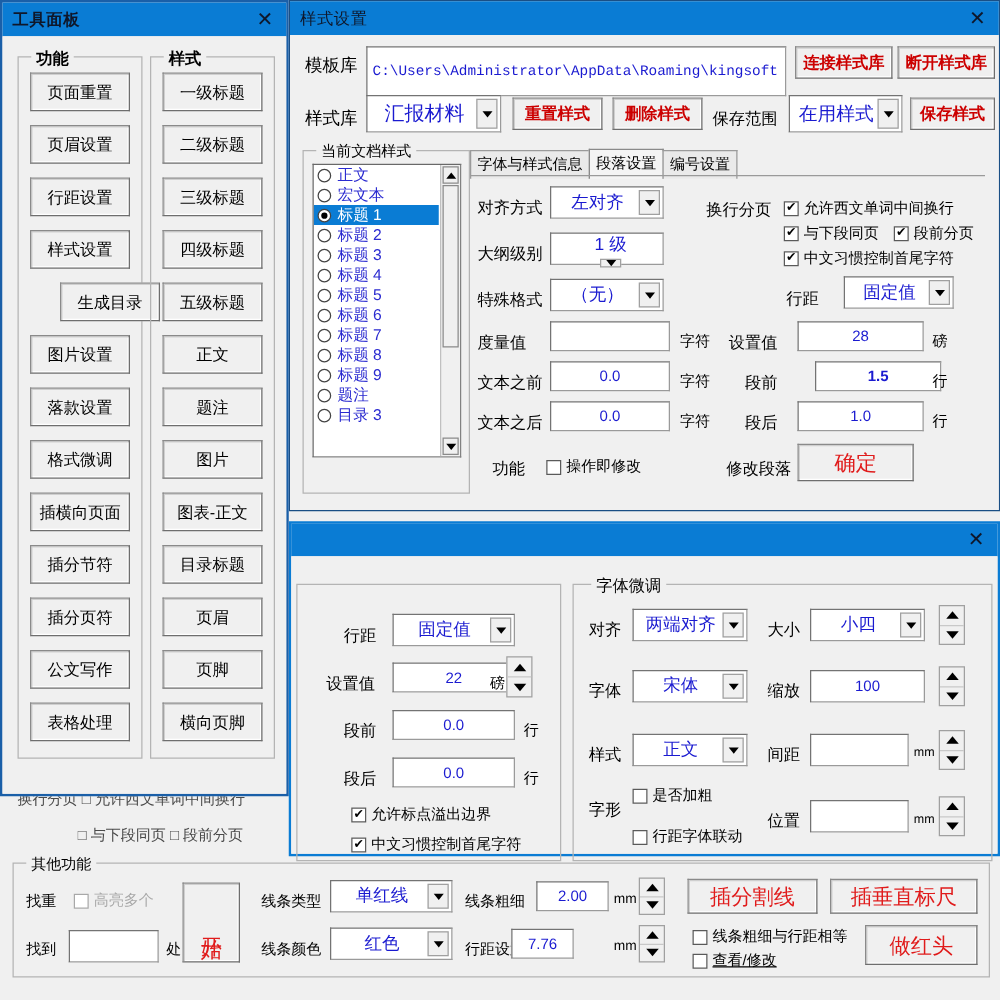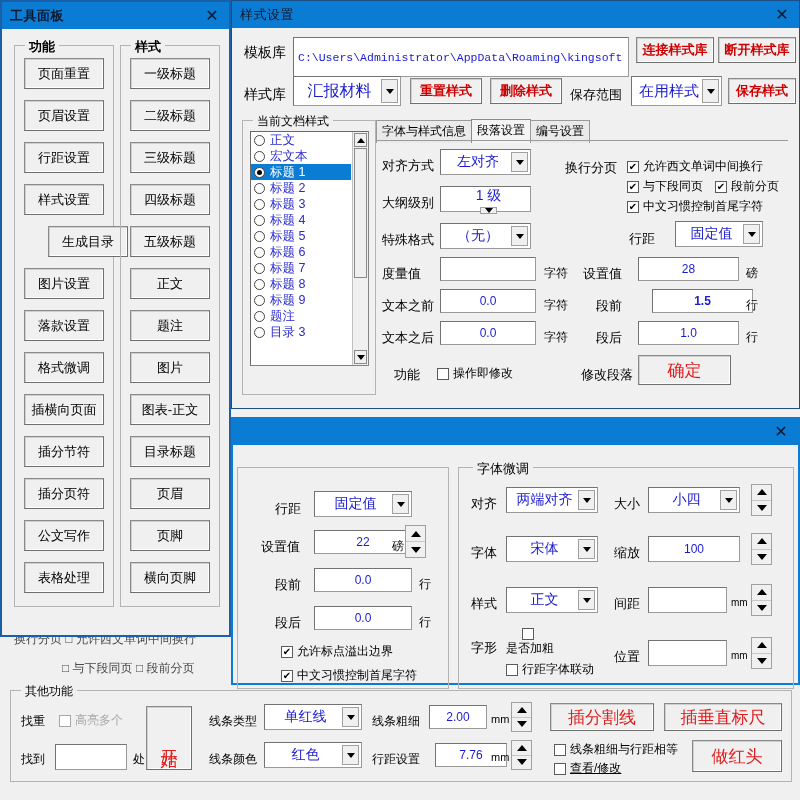--- a/index.html
+++ b/index.html
@@ -129,21 +129,21 @@
 
   <span class="lab" style="left:361px;top:22px;">线条粗细</span>
   <div class="txt ctr" style="left:418px;top:14px;width:58px;height:24px;">2.00</div>
   <span class="lab" style="left:480px;top:22px;font-size:11px;">mm</span>
   <div class="spin" style="left:500px;top:11px;height:30px;">
     <div class="up"></div>
       <div class="dn"></div>
   </div>
 
   <span class="lab" style="left:361px;top:60px;">行距设置</span>
-  <div class="txt ctr" style="left:424px;top:52px;width:72px;height:24px;">7.76</div>
+  <div class="txt ctr" style="left:398px;top:52px;width:50px;height:24px;">7.76</div>
   <span class="lab" style="left:480px;top:60px;font-size:11px;">mm</span>
   <div class="spin" style="left:500px;top:49px;height:30px;">
     <div class="up"></div>
       <div class="dn"></div>
   </div>
 
   <div class="btn redbig" style="left:539px;top:12px;width:104px;height:28px;">插分割线</div>
   <div class="btn redbig" style="left:653px;top:12px;width:118px;height:28px;">插垂直标尺</div>
 
   <div class="chk off" style="left:543px;top:50px;">
@@ -410,21 +410,21 @@
       </div>
       <span class="lab" style="left:155px;top:127px;font-size:13px;">间距</span>
       <div class="txt ctr" style="left:189px;top:119px;width:79px;height:26px;"></div>
       <span class="lab" style="left:272px;top:129px;font-size:10px;">mm</span>
       <div class="spin" style="left:292px;top:116px;height:32px;">
         <div class="up"></div>
           <div class="dn"></div>
       </div>
 
       <span class="lab" style="left:12px;top:171px;font-size:13px;">字形</span>
-      <div class="chk off" style="left:47px;top:160px;flex-direction:column;">
+      <div class="chk off" style="left:47px;top:160px;">
         <span class="bx"></span>
         <span>是否加粗</span>
       </div>
       <div class="chk off" style="left:47px;top:193px;">
         <span class="bx"></span>
         <span>行距字体联动</span>
       </div>
 
       <span class="lab" style="left:155px;top:180px;font-size:13px;">位置</span>
       <div class="txt ctr" style="left:189px;top:172px;width:79px;height:26px;"></div>

